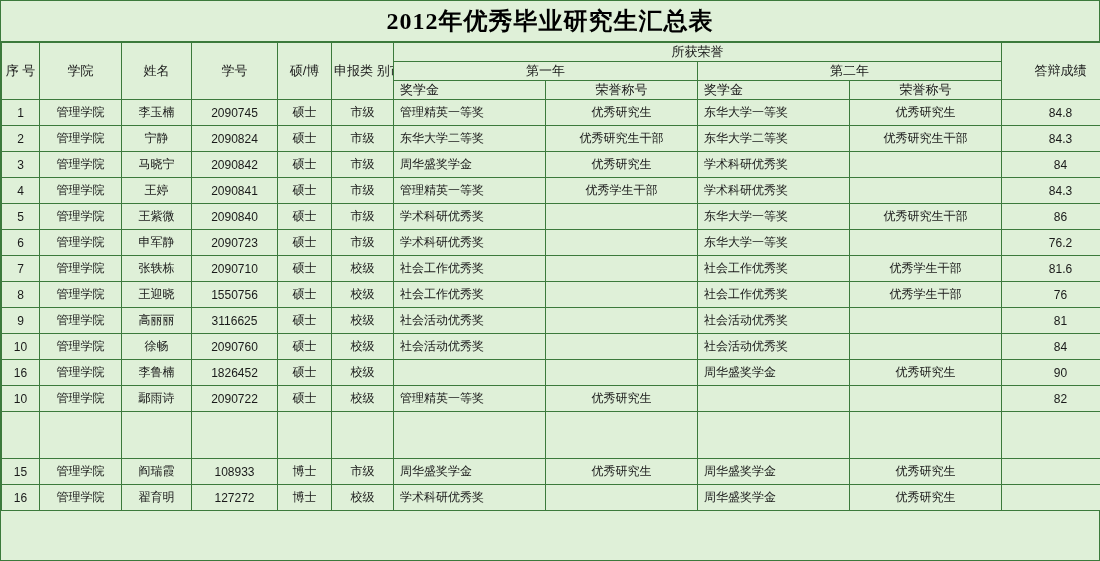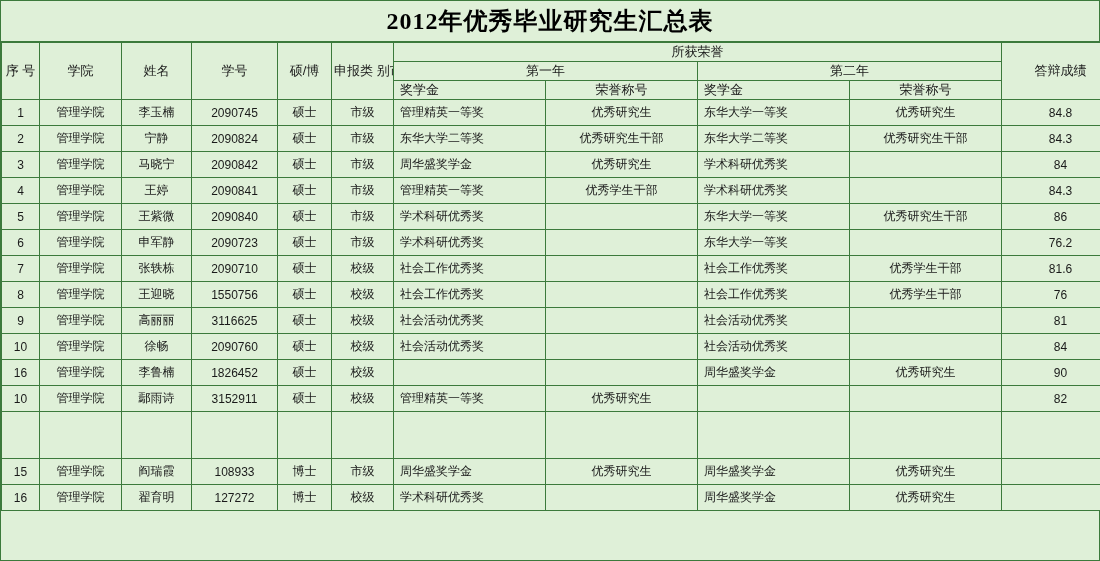--- a/index.html
+++ b/index.html
@@ -273,21 +273,21 @@
           <td style="text-align: left; padding-left: 6px;"></td>
           <td></td>
           <td style="text-align: left; padding-left: 6px;">周华盛奖学金</td>
           <td>优秀研究生</td>
           <td>90</td>
         </tr>
         <tr class="data-row">
           <td>10</td>
           <td>管理学院</td>
           <td>鄢雨诗</td>
-          <td>3152911</td>
+          <td>2090722</td>
           <td>硕士</td>
           <td>校级</td>
           <td style="text-align: left; padding-left: 6px;">管理精英一等奖</td>
           <td>优秀研究生</td>
           <td style="text-align: left; padding-left: 6px;"></td>
           <td></td>
           <td>82</td>
         </tr>
         <tr class="blank-row">
           <td>&nbsp;</td>

